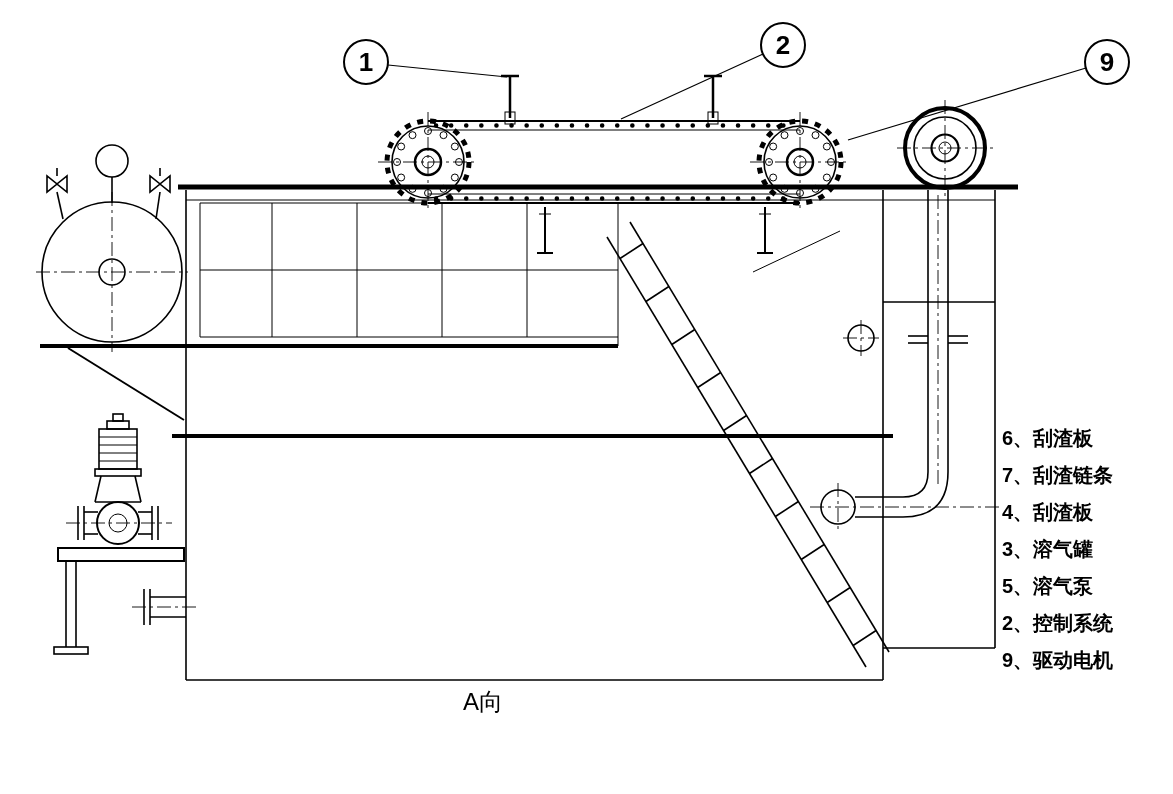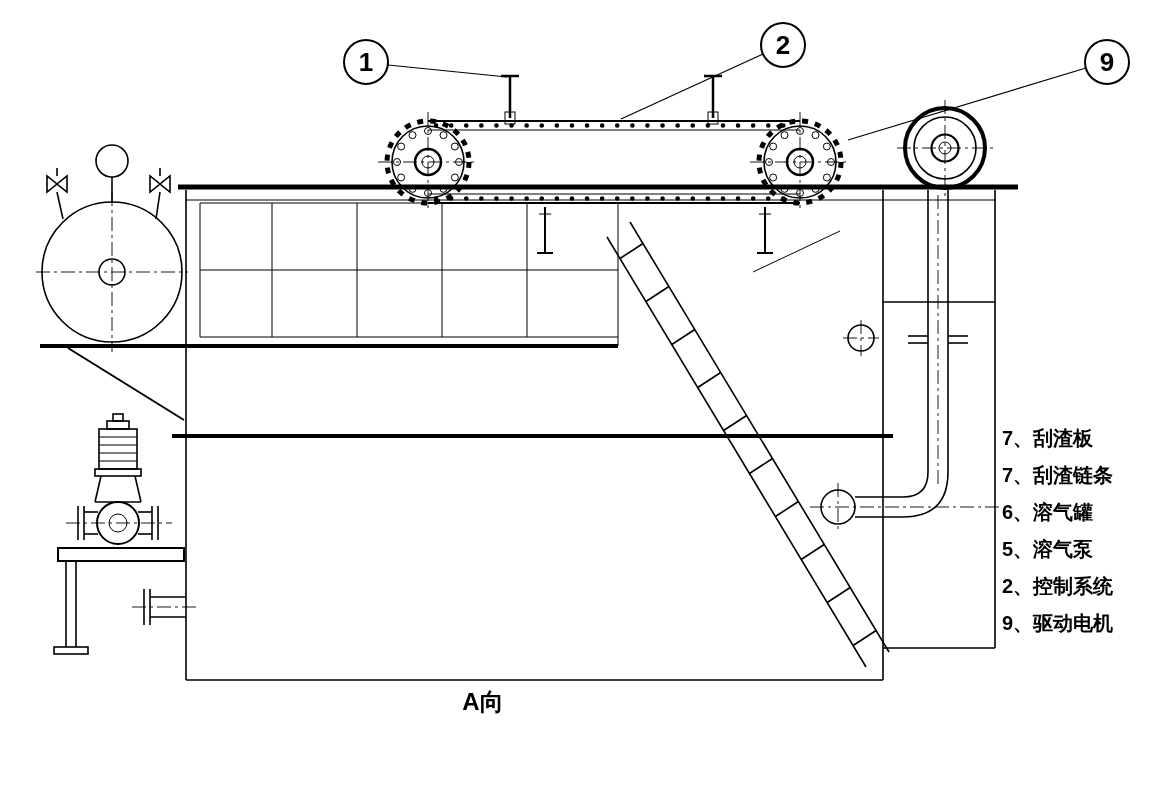--- a/index.html
+++ b/index.html
@@ -18,21 +18,21 @@
     display:flex; align-items:center; justify-content:center;
     font-weight:bold; font-size:26px; color:var(--line-color);
   }
   .legend {
     position:absolute; left:1002px; top:420px;
     font-weight:bold; font-size:20px; line-height:37px;
     color:var(--line-color); white-space:nowrap;
   }
   .view-label {
     position:absolute; left:438px; top:686px; width:90px;
-    text-align:center; font-weight:bold; font-size:24px;
+    text-align:center; font-weight:normal; font-size:24px;
     color:var(--line-color);
   }
 </style>
 </head>
 <body>
 
 <div class="stage">
 
 <svg width="1173" height="794" viewBox="0 0 1173 794">
   <defs>
@@ -257,23 +257,24 @@
   </g>
 </svg>
 
   
   <div class="num" style="left:344px; top:40px;">1</div>
   <div class="num" style="left:761px; top:23px;">2</div>
   <div class="num" style="left:1085px; top:40px;">9</div>
 
   
   <div class="legend">
-    <div class="legend-item">7、刮渣板</div>
+    <div class="legend-item">6、刮渣板</div>
     <div class="legend-item">7、刮渣链条</div>
-    <div class="legend-item">6、溶气罐</div>
+    <div class="legend-item">4、刮渣板</div>
+    <div class="legend-item">3、溶气罐</div>
     <div class="legend-item">5、溶气泵</div>
     <div class="legend-item">2、控制系统</div>
     <div class="legend-item">9、驱动电机</div>
   </div>
 
   
   <div class="view-label">A向</div>
 
 </div>
 

